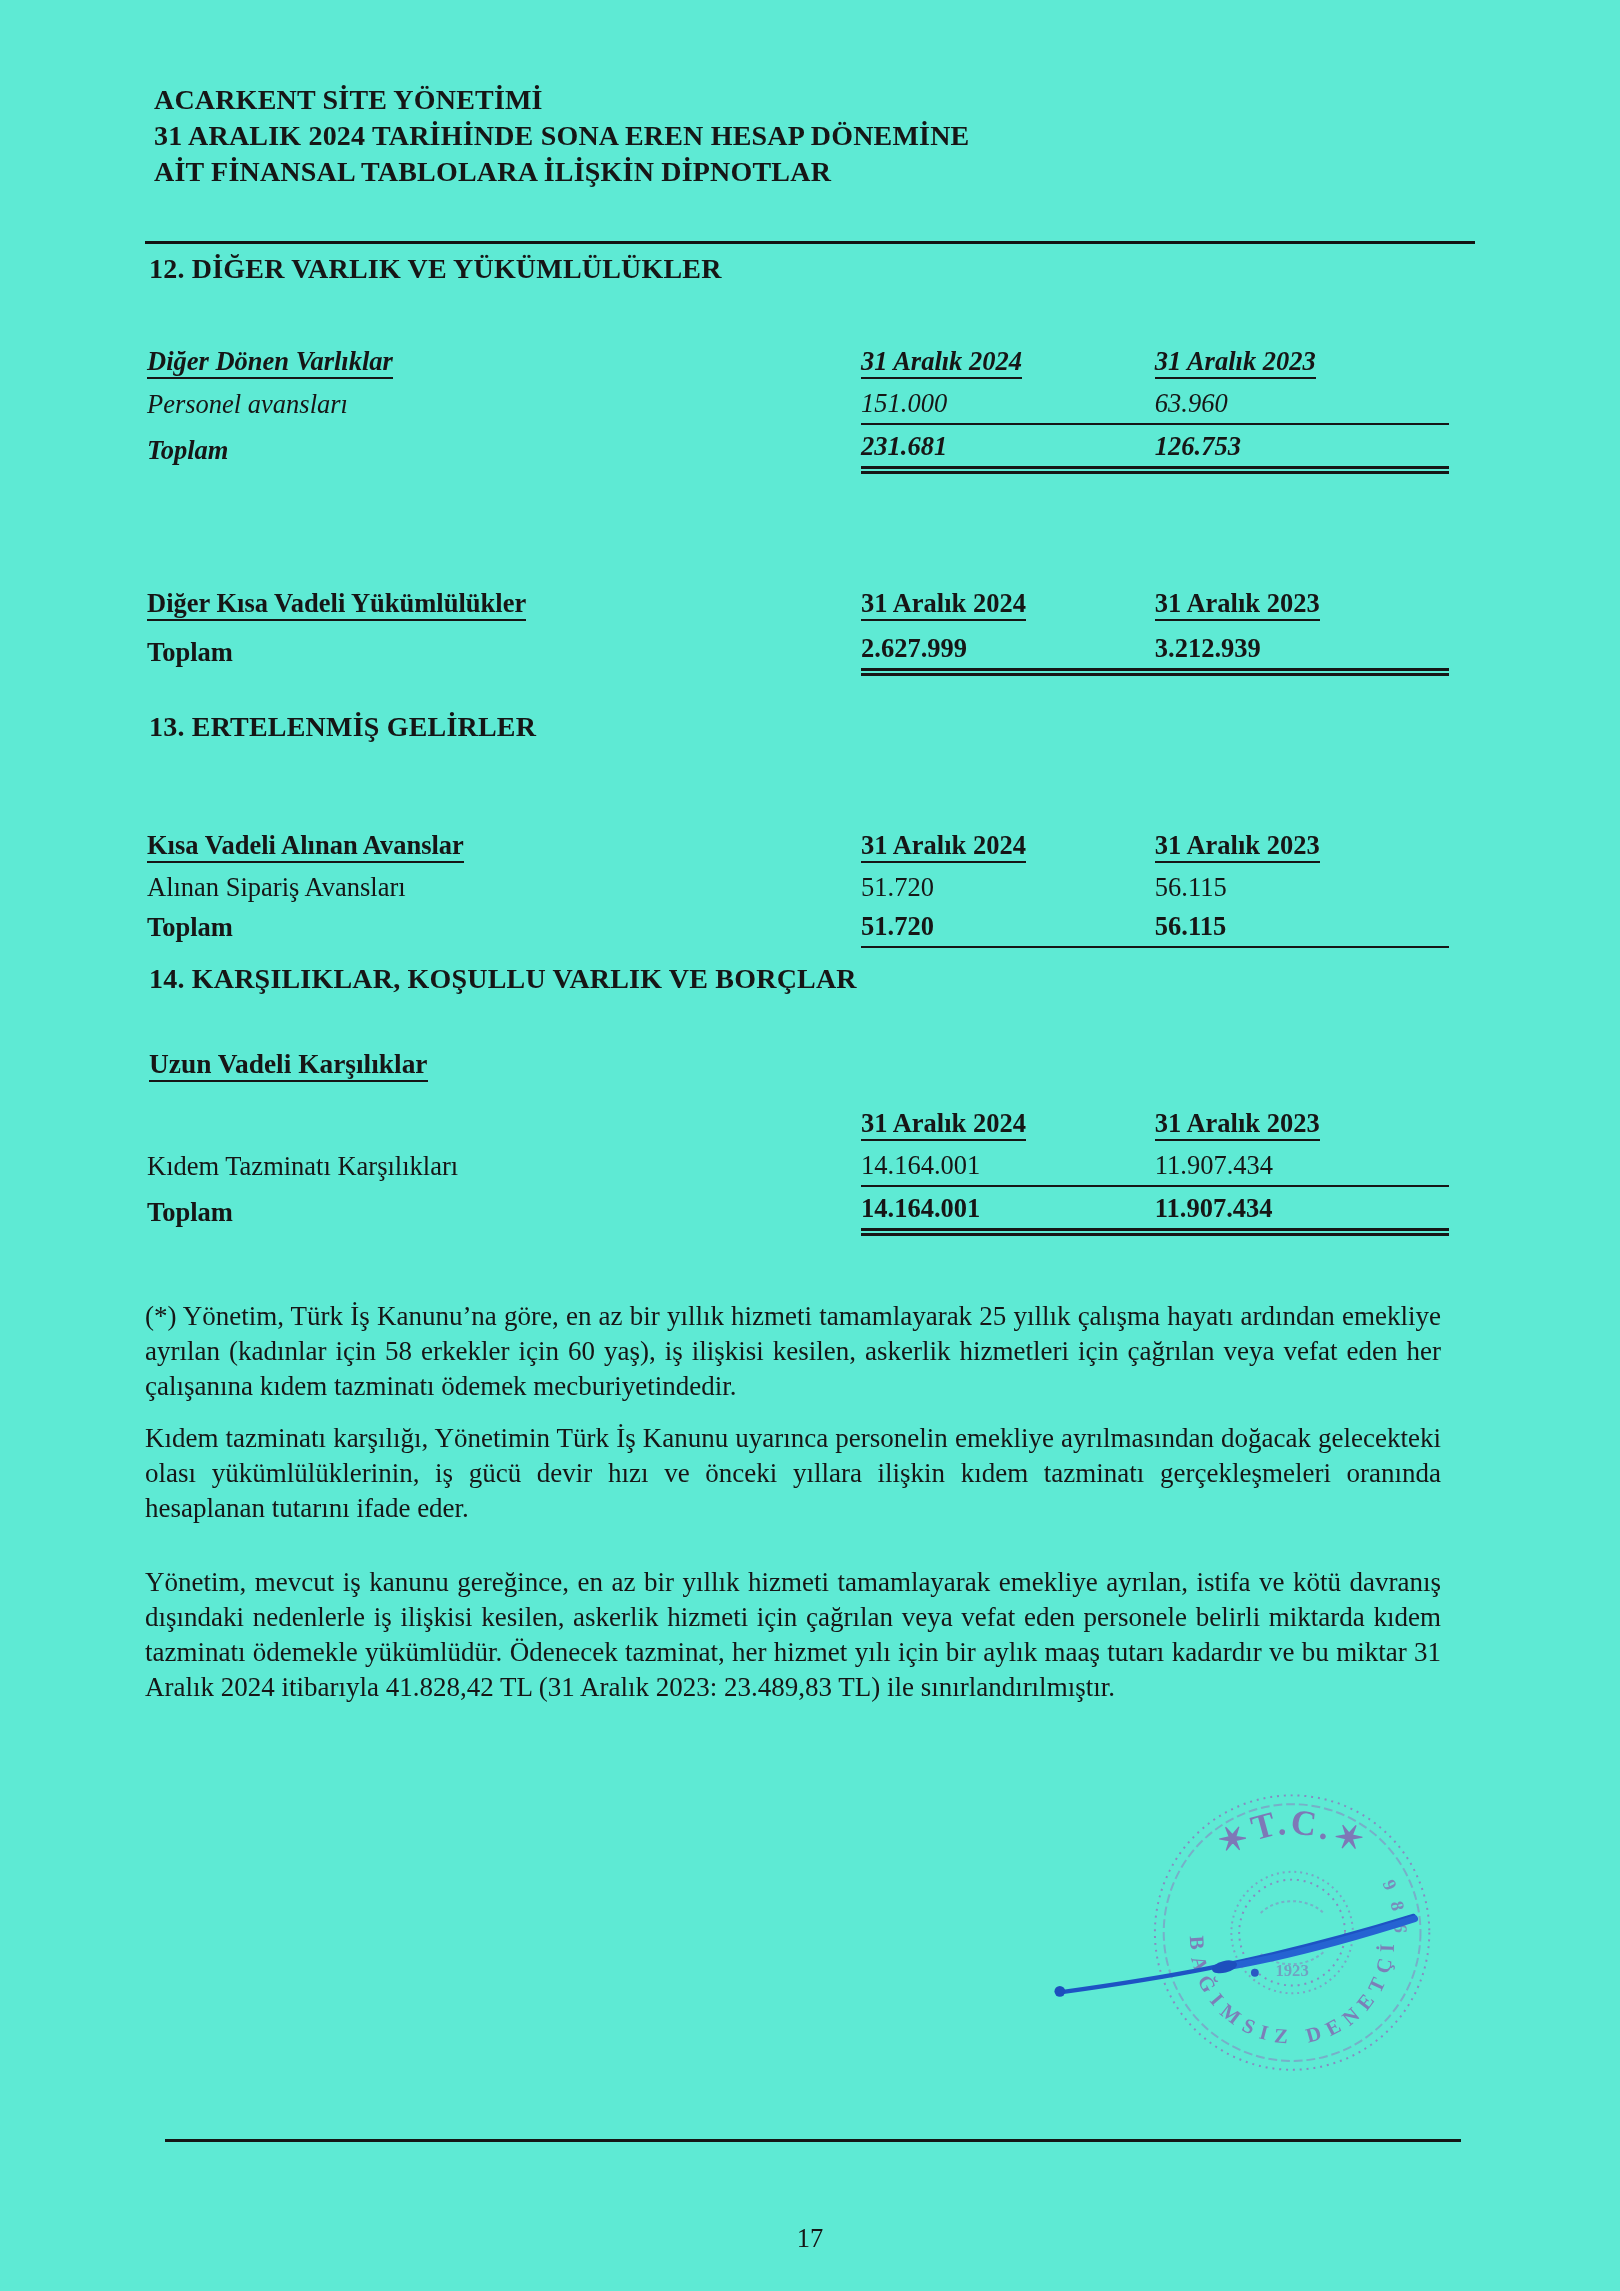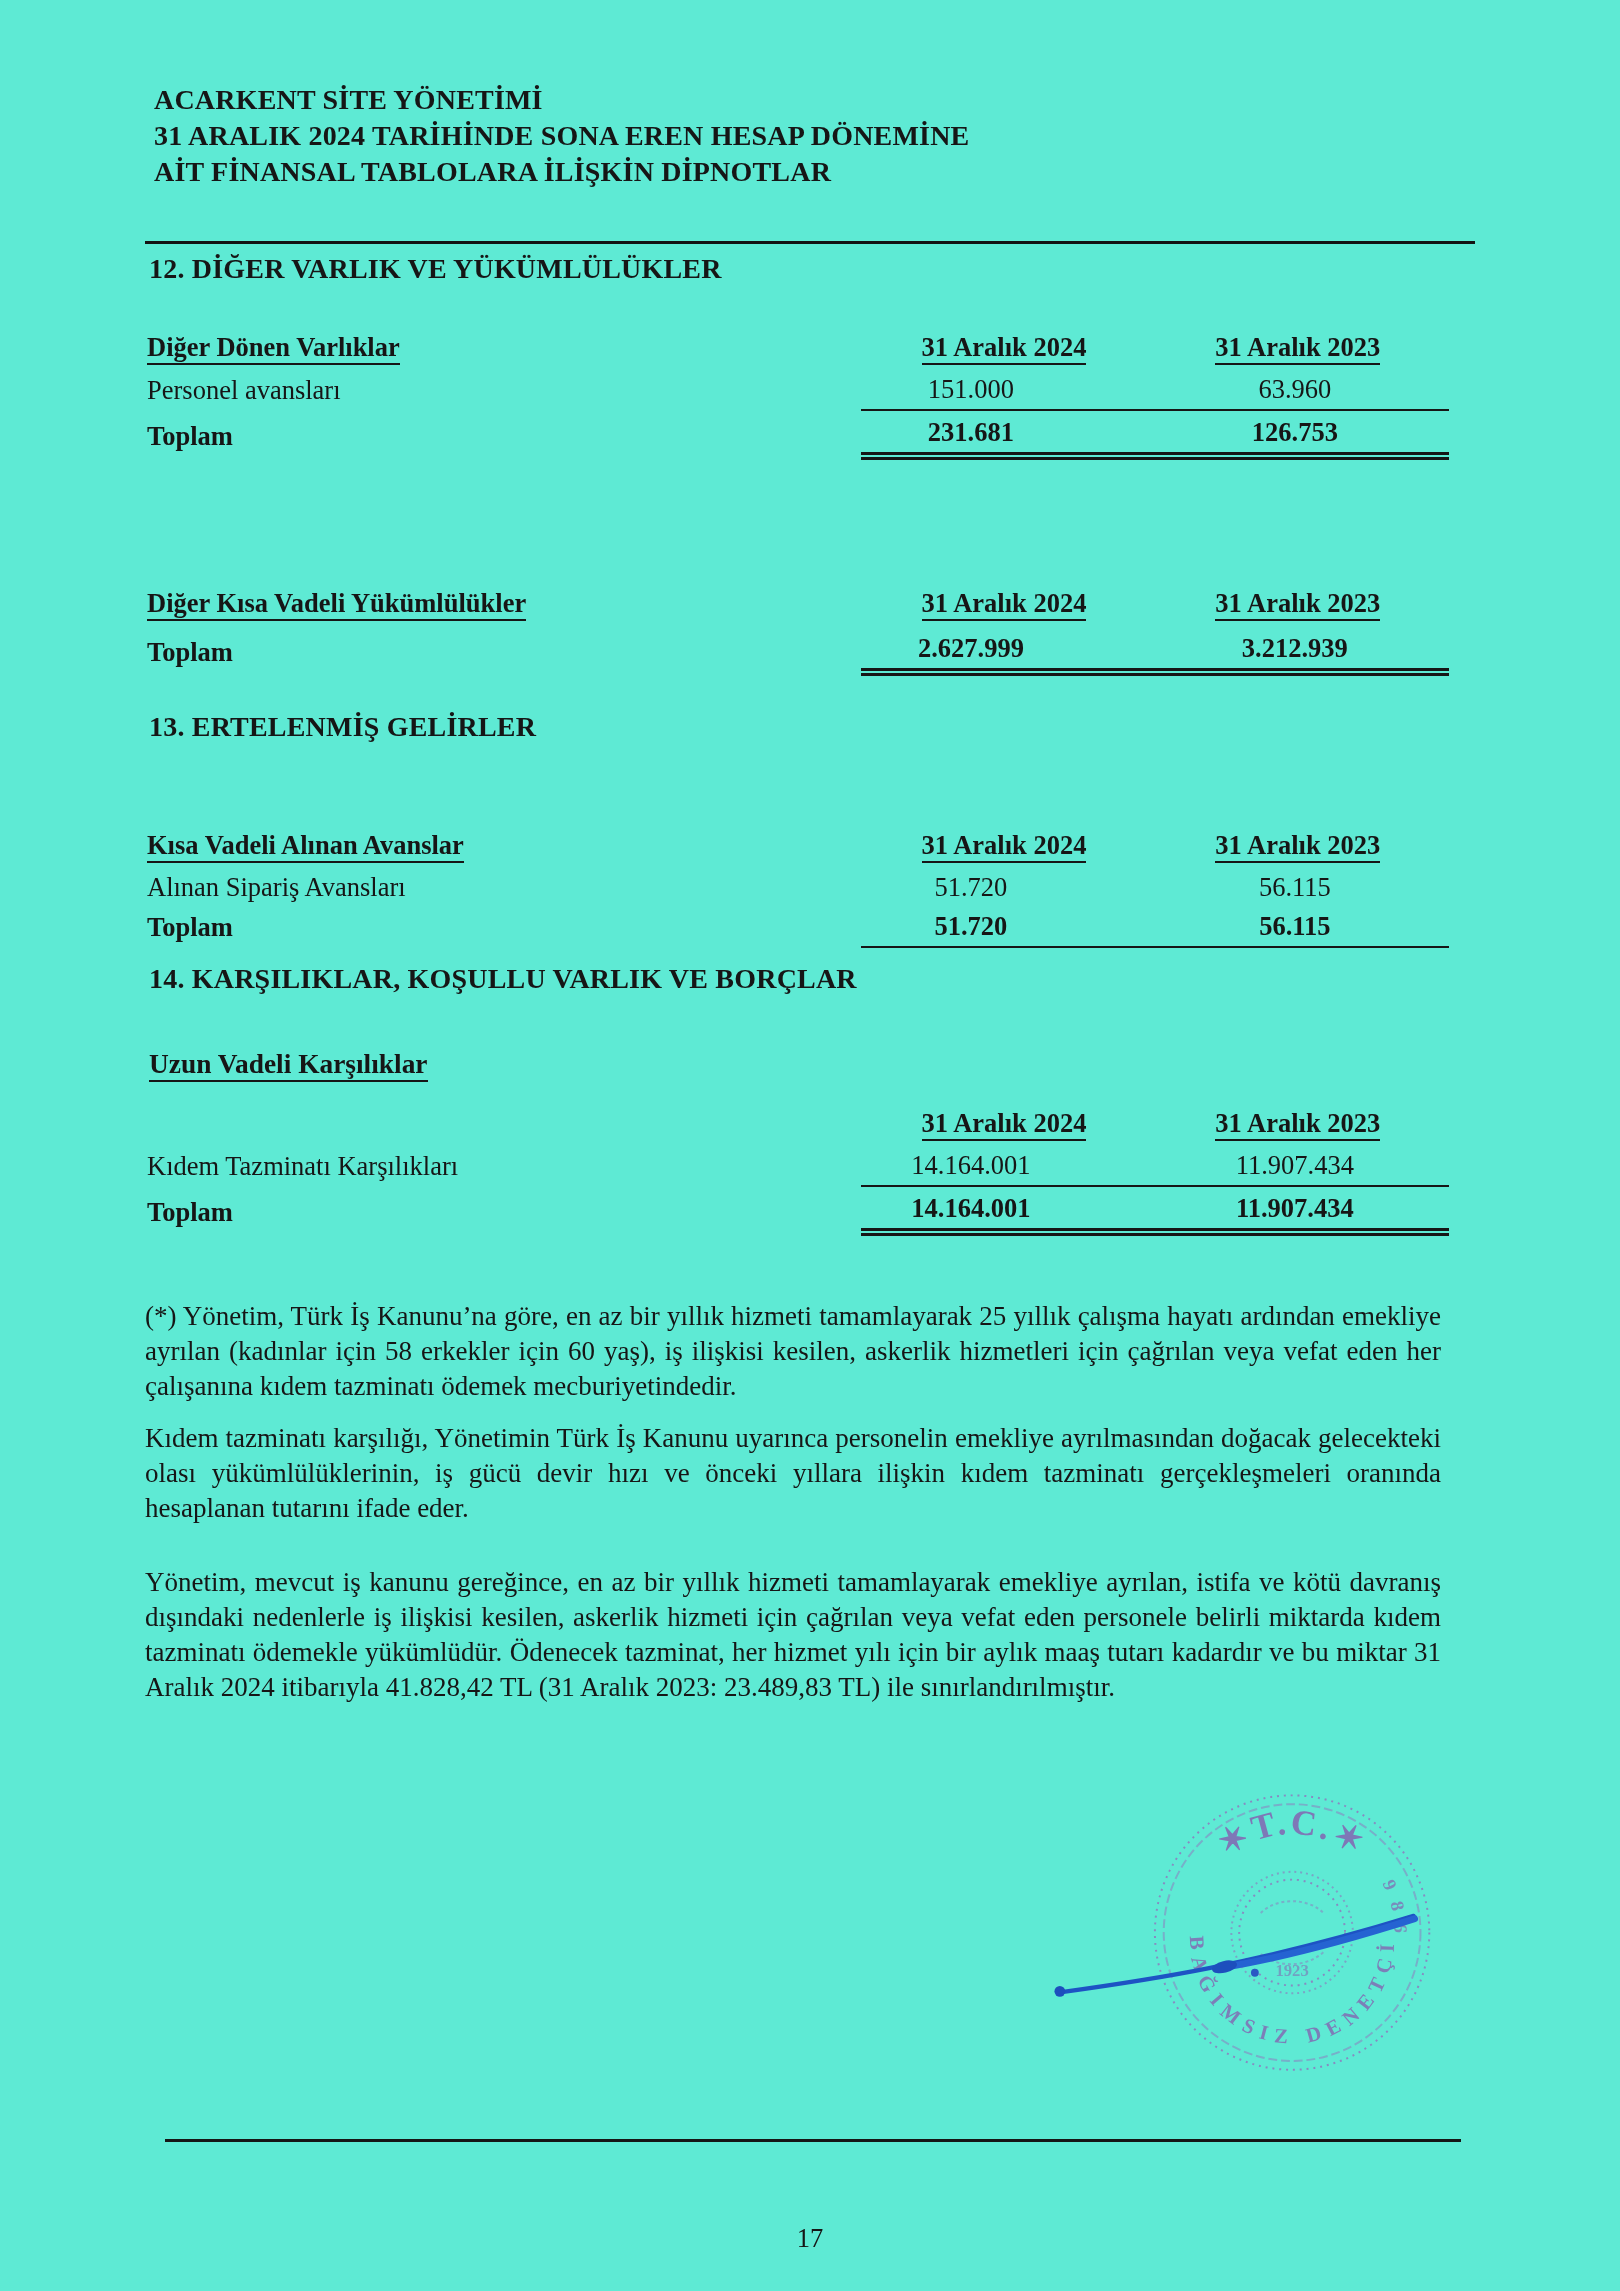--- a/index.html
+++ b/index.html
@@ -21,31 +21,31 @@
   #sec14 { top:963px; left:149px; }
 
   .sub-heading { position:absolute; left:149px; font-weight:bold; font-size:27.4px; }
   #uzun-heading { top:1049px; }
   .u { border-bottom:2.9px solid #161616; padding-bottom:1px; font-weight:bold; }
 
   
   .fin-table { position:absolute; left:147px; width:1286px; border-collapse:collapse; font-size:26.5px; table-layout:fixed; }
   .fin-table td { padding:3.9px 0; vertical-align:bottom; }
   td.lbl { text-align:left; width:714px; }
-  td.num { text-align:center; width:286px; }
+  td.num { text-align:left; width:286px; }
   td.n24 { padding-right:74px; }
   td.n23 { padding-right:13.7px; }
   td.hy  { padding-right:7.8px; }
   tr.head td { padding-bottom:6.9px; }
   tr.mid td.num { border-bottom:2.9px solid #161616; }
   tr.total td { font-weight:bold; padding-top:6.9px; }
   tr.total td.num { border-bottom:8.8px double #161616; }
   tr.total-single td { font-weight:bold; padding-top:4.9px; }
   tr.total-single td.num { border-bottom:2.9px solid #161616; }
-  #t1 { top:328px; }
+  #t1 { top:342px;font-style:italic; }
   #t2 { top:584px; }
   #t3 { top:826px; }
   #t4 { top:1104px; }
 
   
   .para { position:absolute; left:145px; width:1296px; font-size:27px; line-height:35px; text-align:justify; }
   #p1 { top:1271px;margin-top:28px; }
   #p2 { top:1421px; }
   #p3 { top:1565px; }
 

